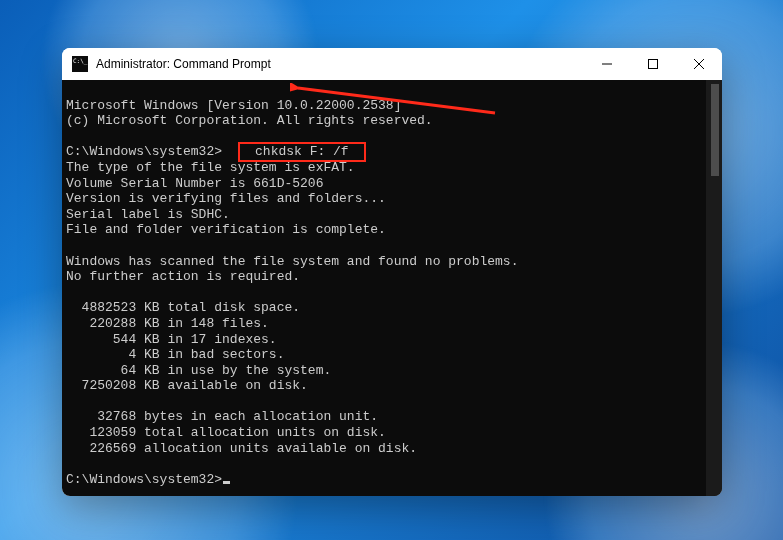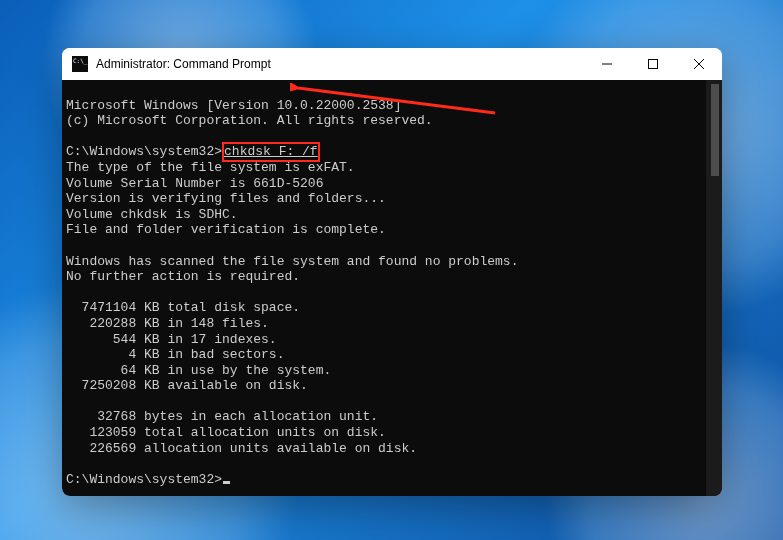--- a/index.html
+++ b/index.html
@@ -88,24 +88,23 @@
       font-size: 13px;
       line-height: 15.6px;
       padding: 2px 0 2px 4px;
       white-space: pre;
       overflow: hidden;
       position: relative;
     }
     .terminal .line { white-space: pre; }
     .highlight {
       border: 2px solid #ff2a1a;
-      padding: 0 0;
+      padding: 0 15px;
       display: inline-block;
-      margin: -2px 0;
-      text-decoration: underline;
+      margin: -2px 16px;
     }
     .cursor {
       display: inline-block;
       width: 7px;
       height: 3px;
       background: #cccccc;
       vertical-align: -1px;
       margin-left: 1px;
     }
     .scrollbar {
@@ -164,27 +163,27 @@
   </div>
 
   <div class="terminal">
 <span class="line">Microsoft Windows [Version 10.0.22000.2538]</span>
 <span class="line">(c) Microsoft Corporation. All rights reserved.</span>
 <span class="line"> </span>
 <span class="line"><span>C:\Windows\system32&gt;</span><span class="highlight">chkdsk F: /f</span></span>
 <span class="line">The type of the file system is exFAT.</span>
 <span class="line">Volume Serial Number is 661D-5206</span>
 <span class="line">Version is verifying files and folders...</span>
-<span class="line">Volume chkdsk is SDHC.</span>
+<span class="line">Serial label is SDHC.</span>
 <span class="line">File and folder verification is complete.</span>
 <span class="line"> </span>
 <span class="line">Windows has scanned the file system and found no problems.</span>
 <span class="line">No further action is required.</span>
 <span class="line"> </span>
-<span class="line">  7471104 KB total disk space.</span>
+<span class="line">  4882523 KB total disk space.</span>
 <span class="line">   220288 KB in 148 files.</span>
 <span class="line">      544 KB in 17 indexes.</span>
 <span class="line">        4 KB in bad sectors.</span>
 <span class="line">       64 KB in use by the system.</span>
 <span class="line">  7250208 KB available on disk.</span>
 <span class="line"> </span>
 <span class="line">    32768 bytes in each allocation unit.</span>
 <span class="line">   123059 total allocation units on disk.</span>
 <span class="line">   226569 allocation units available on disk.</span>
 <span class="line"> </span>

